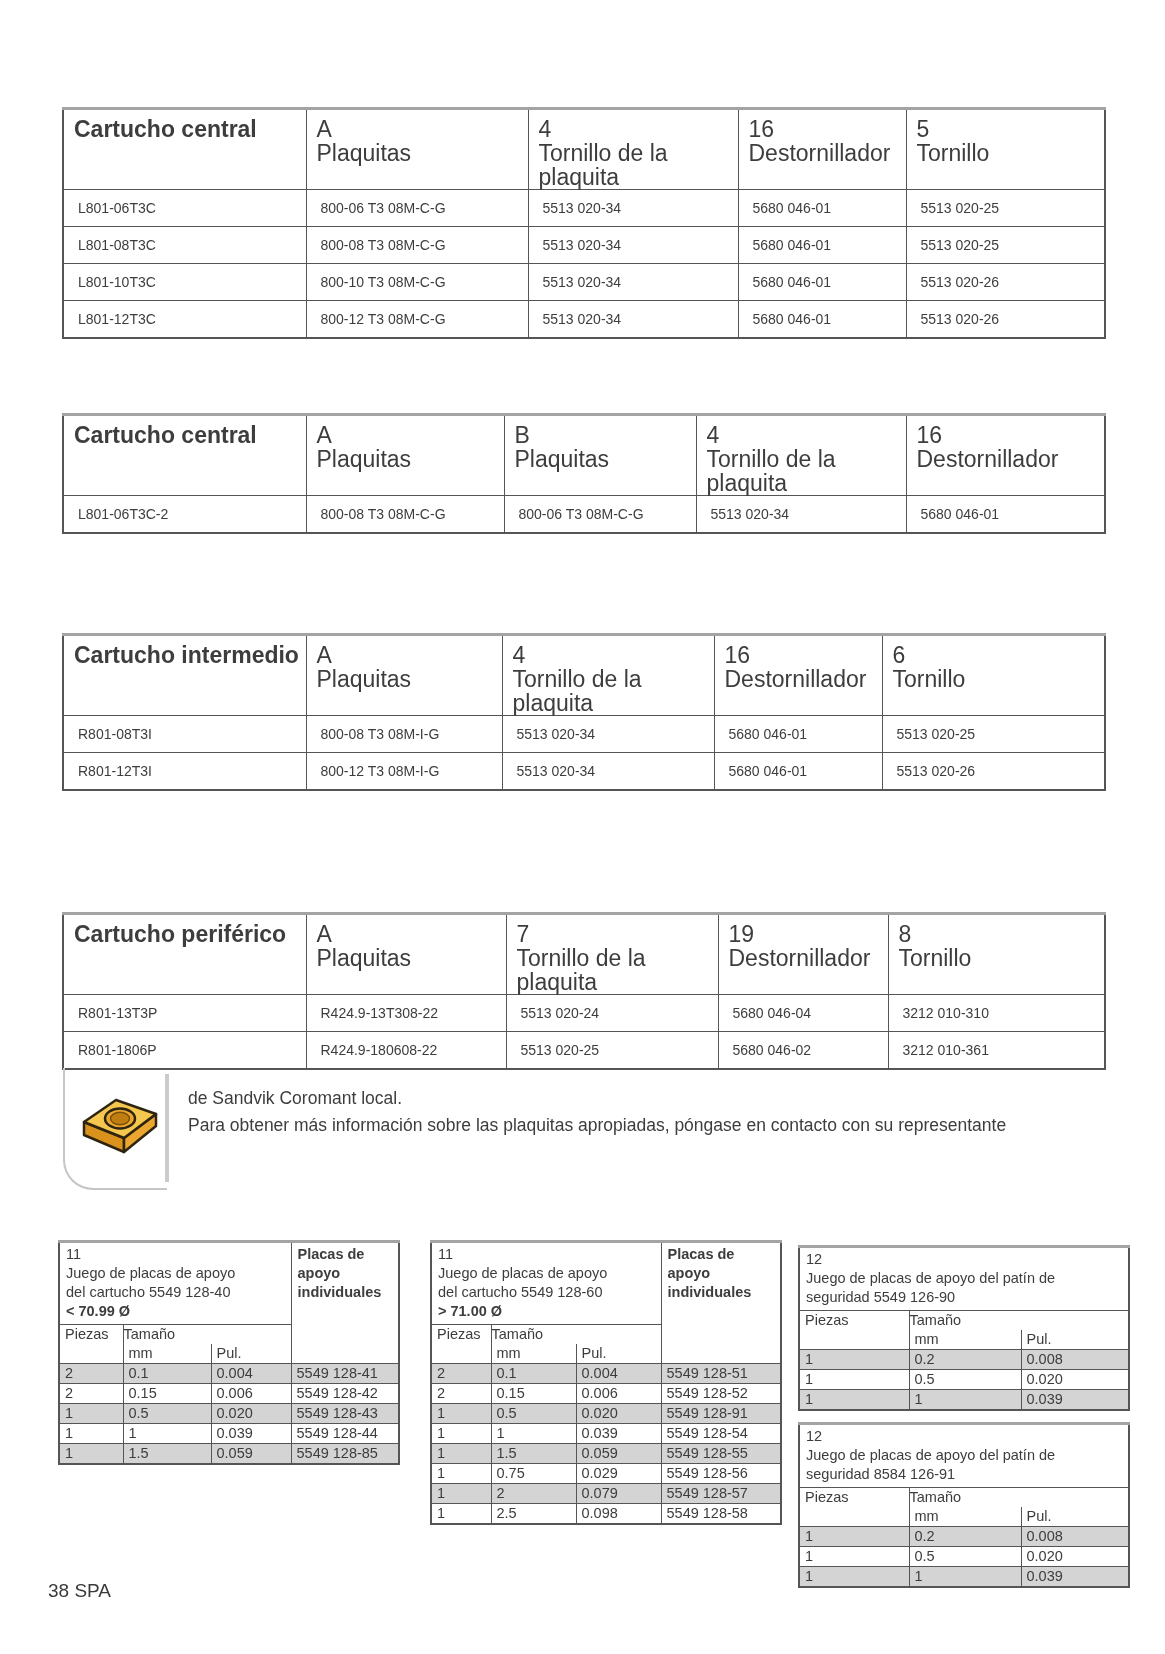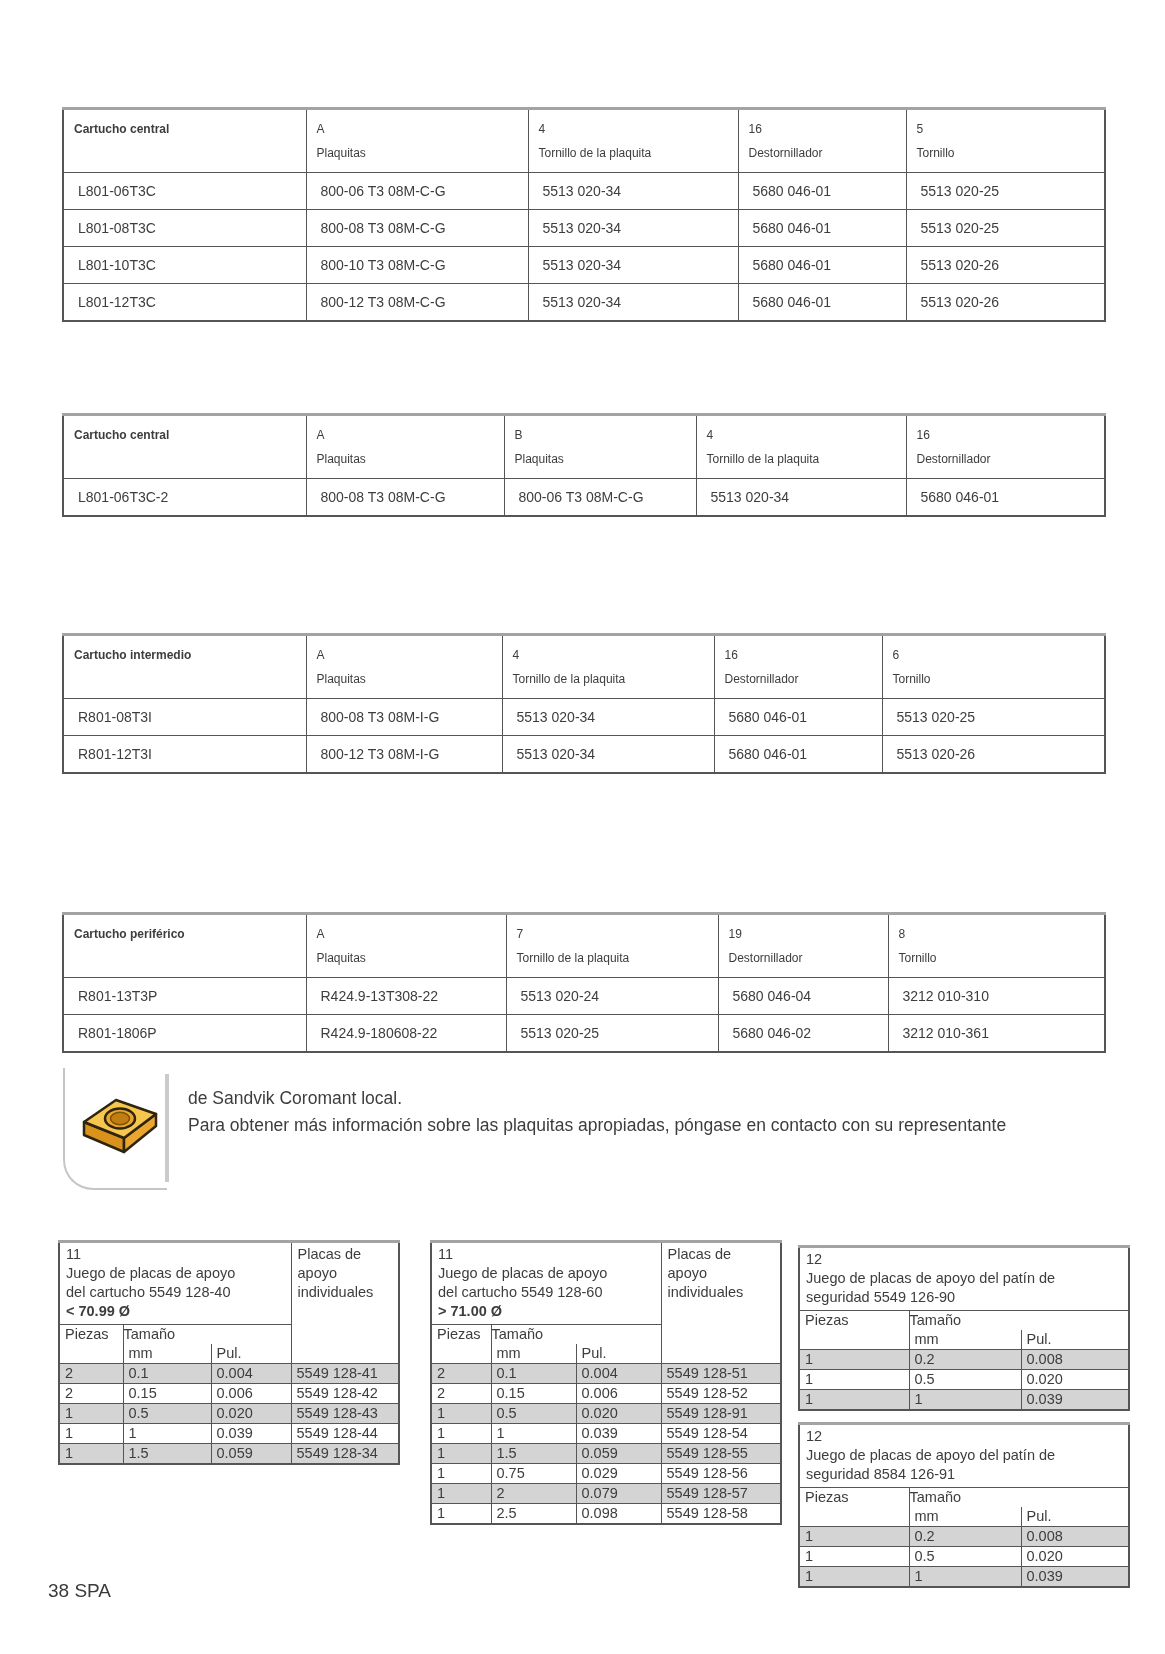--- a/index.html
+++ b/index.html
@@ -3,34 +3,34 @@
 <meta charset="utf-8">
 <style>
   html,body{margin:0;padding:0;background:#fff;}
   .page{position:relative;width:1165px;height:1654px;background:#ffffff;
         font-family:"Liberation Sans",sans-serif;color:var(--text,#3d3d3d);overflow:hidden;}
 
   
   table.ct{position:absolute;border-collapse:collapse;table-layout:fixed;
            border:2px solid var(--border,#555);border-top:3px solid #a3a3a3;}
   table.ct th,table.ct td{border:1px solid var(--border,#555);text-align:left;font-weight:normal;}
-  table.ct th{height:55px;vertical-align:top;padding:7px 4px 0 10px;font-size:12px;line-height:24px;}
+  table.ct th{height:55px;vertical-align:top;padding:7px 4px 0 10px;font-size:23px;line-height:24px;}
   table.ct th.title{font-weight:bold;}
   table.ct td{height:36px;vertical-align:middle;padding:0 4px 0 14px;font-size:14px;}
 
   
   table.st{position:absolute;border-collapse:collapse;table-layout:fixed;
            border:2px solid var(--border,#555);border-top:3px solid #a3a3a3;font-size:14.5px;}
   table.st td{border:1px solid var(--border,#555);vertical-align:top;line-height:19px;padding:0 3px 0 5px;}
   table.st td.titleblock{padding:2px 6px 3px 6px;}
   table.st .boldline{font-weight:bold;}
   table.st td.pieces{vertical-align:top;}
   table.st td.size{border-bottom-style:hidden;padding:0;}
   table.st td.mm,table.st td.inch{border-top-style:hidden;}
-  table.st td.side{vertical-align:top;padding:2px 16px 0 6px;}
+  table.st td.side{vertical-align:top;padding:2px 16px 0 6px;font-weight:bold;}
   table.st tr.d td{height:19px;vertical-align:middle;}
   table.st tr.shade td{background:var(--shade,#d4d4d4);}
 
   
   .note-frame{position:absolute;left:63px;top:1068px;width:102px;height:120px;
               border-left:2px solid #c6c6c6;border-bottom:2px solid #c6c6c6;
               border-bottom-left-radius:30px;}
   .note-bar{position:absolute;left:165px;top:1074px;width:4px;height:108px;background:#cbcbcb;}
   .note-icon{position:absolute;left:76px;top:1088px;}
   .note-text{position:absolute;left:188px;top:1085px;width:930px;font-size:17.5px;line-height:27px;}
@@ -295,21 +295,21 @@
     <tr class="d">
           <td>1</td>
           <td>1</td>
           <td>0.039</td>
           <td>5549 128-44</td>
         </tr>
     <tr class="d shade">
           <td>1</td>
           <td>1.5</td>
           <td>0.059</td>
-          <td>5549 128-34</td>
+          <td>5549 128-85</td>
         </tr>
   </tbody>
     </table>
 
   <table class="st" style="left:430px;top:1240px;width:350px;">
     <colgroup>
         <col style="width:60px">
         <col style="width:85px">
         <col style="width:85px">
         <col style="width:120px">

